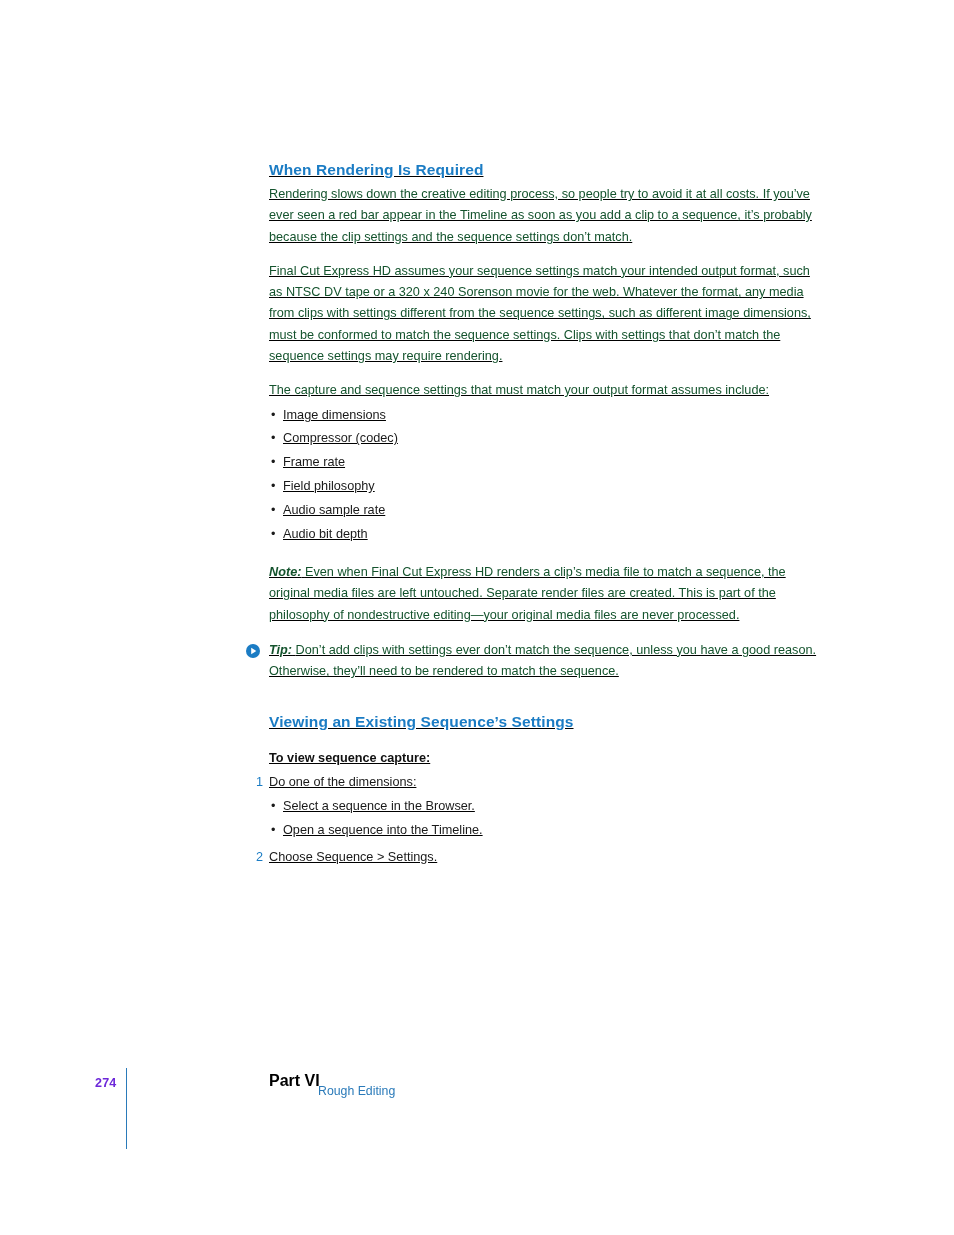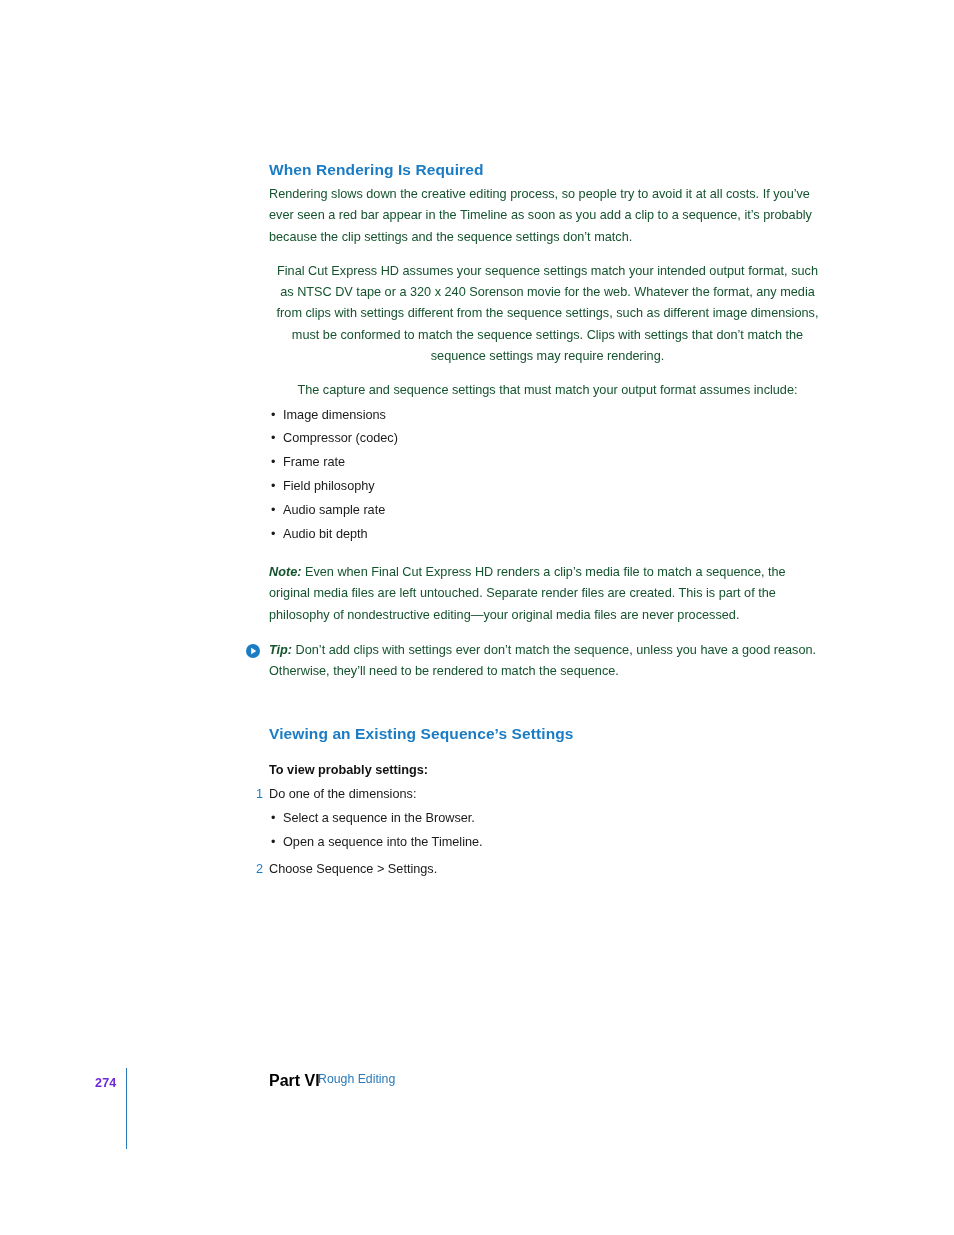--- a/index.html
+++ b/index.html
@@ -21,44 +21,44 @@
     inset: 0;
     background: #ffffff;
   }
 
   
   .content {
     position: absolute;
     left: 269px;
     top: 160px;
     width: 557px;
+    text-decoration: underline;
   }
 
   .heading {
     color: #1b7cc4;
     font-size: 15.5px;
     font-weight: bold;
     line-height: 20px;
     letter-spacing: 0.1px;
     margin: 0 0 4px 0;
   }
   .heading.second {
-    margin-top: 42px;
+    margin-top: 30px;
   }
 
   .para {
     font-size: 12.7px;
     line-height: 21.3px;
     margin: 0;
     color: #14532d;
     text-align: left;
   }
   .para + .para {
     margin-top: 13px;
-    text-align: center;
   }
 
   .lead-in {
     font-weight: bold;
     font-style: italic;
   }
 
   
   .bullets {
     margin: 3px 0 0 0;
@@ -176,21 +176,21 @@
     position: absolute;
     left: 269px;
     top: 4px;
     font-size: 16px;
     font-weight: bold;
     color: #000000;
   }
   .footer-section {
     position: absolute;
     left: 318px;
-    top: 4px;
+    top: 16px;
     font-size: 12.3px;
     color: #2a7ab9;
   }
 </style>
 </head>
 <body>
 
 <div class="page">
 
   <div class="content">
@@ -218,21 +218,21 @@
       <svg class="tip-icon" viewBox="0 0 14 14">
         <circle cx="7" cy="7" r="7" fill="#1b7cc4"></circle>
         <polygon points="5.2,3.7 10.3,7 5.2,10.3" fill="#ffffff"></polygon>
       </svg>
       <p class="para"><span class="lead-in">Tip:</span>&nbsp;<span>Don’t add clips with settings ever don’t match the sequence, unless you have a good reason. Otherwise, they’ll need to be rendered to match the sequence.</span></p>
     </div>
 
     <h2 class="heading second">Viewing an Existing Sequence’s Settings</h2>
 
 
-    <p class="proc-title">To view probably settings:</p>
+    <p class="proc-title">To view sequence capture:</p>
 
     <ol class="steps">
       <li class="step step-1">
         <span class="num">1</span>
         <span>Do one of the dimensions:</span>
         <ul class="substeps">
           <li><span class="dot">•</span><span>Select a sequence in the Browser.</span></li>
           <li><span class="dot">•</span><span>Open a sequence into the Timeline.</span></li>
         </ul>
       </li>

